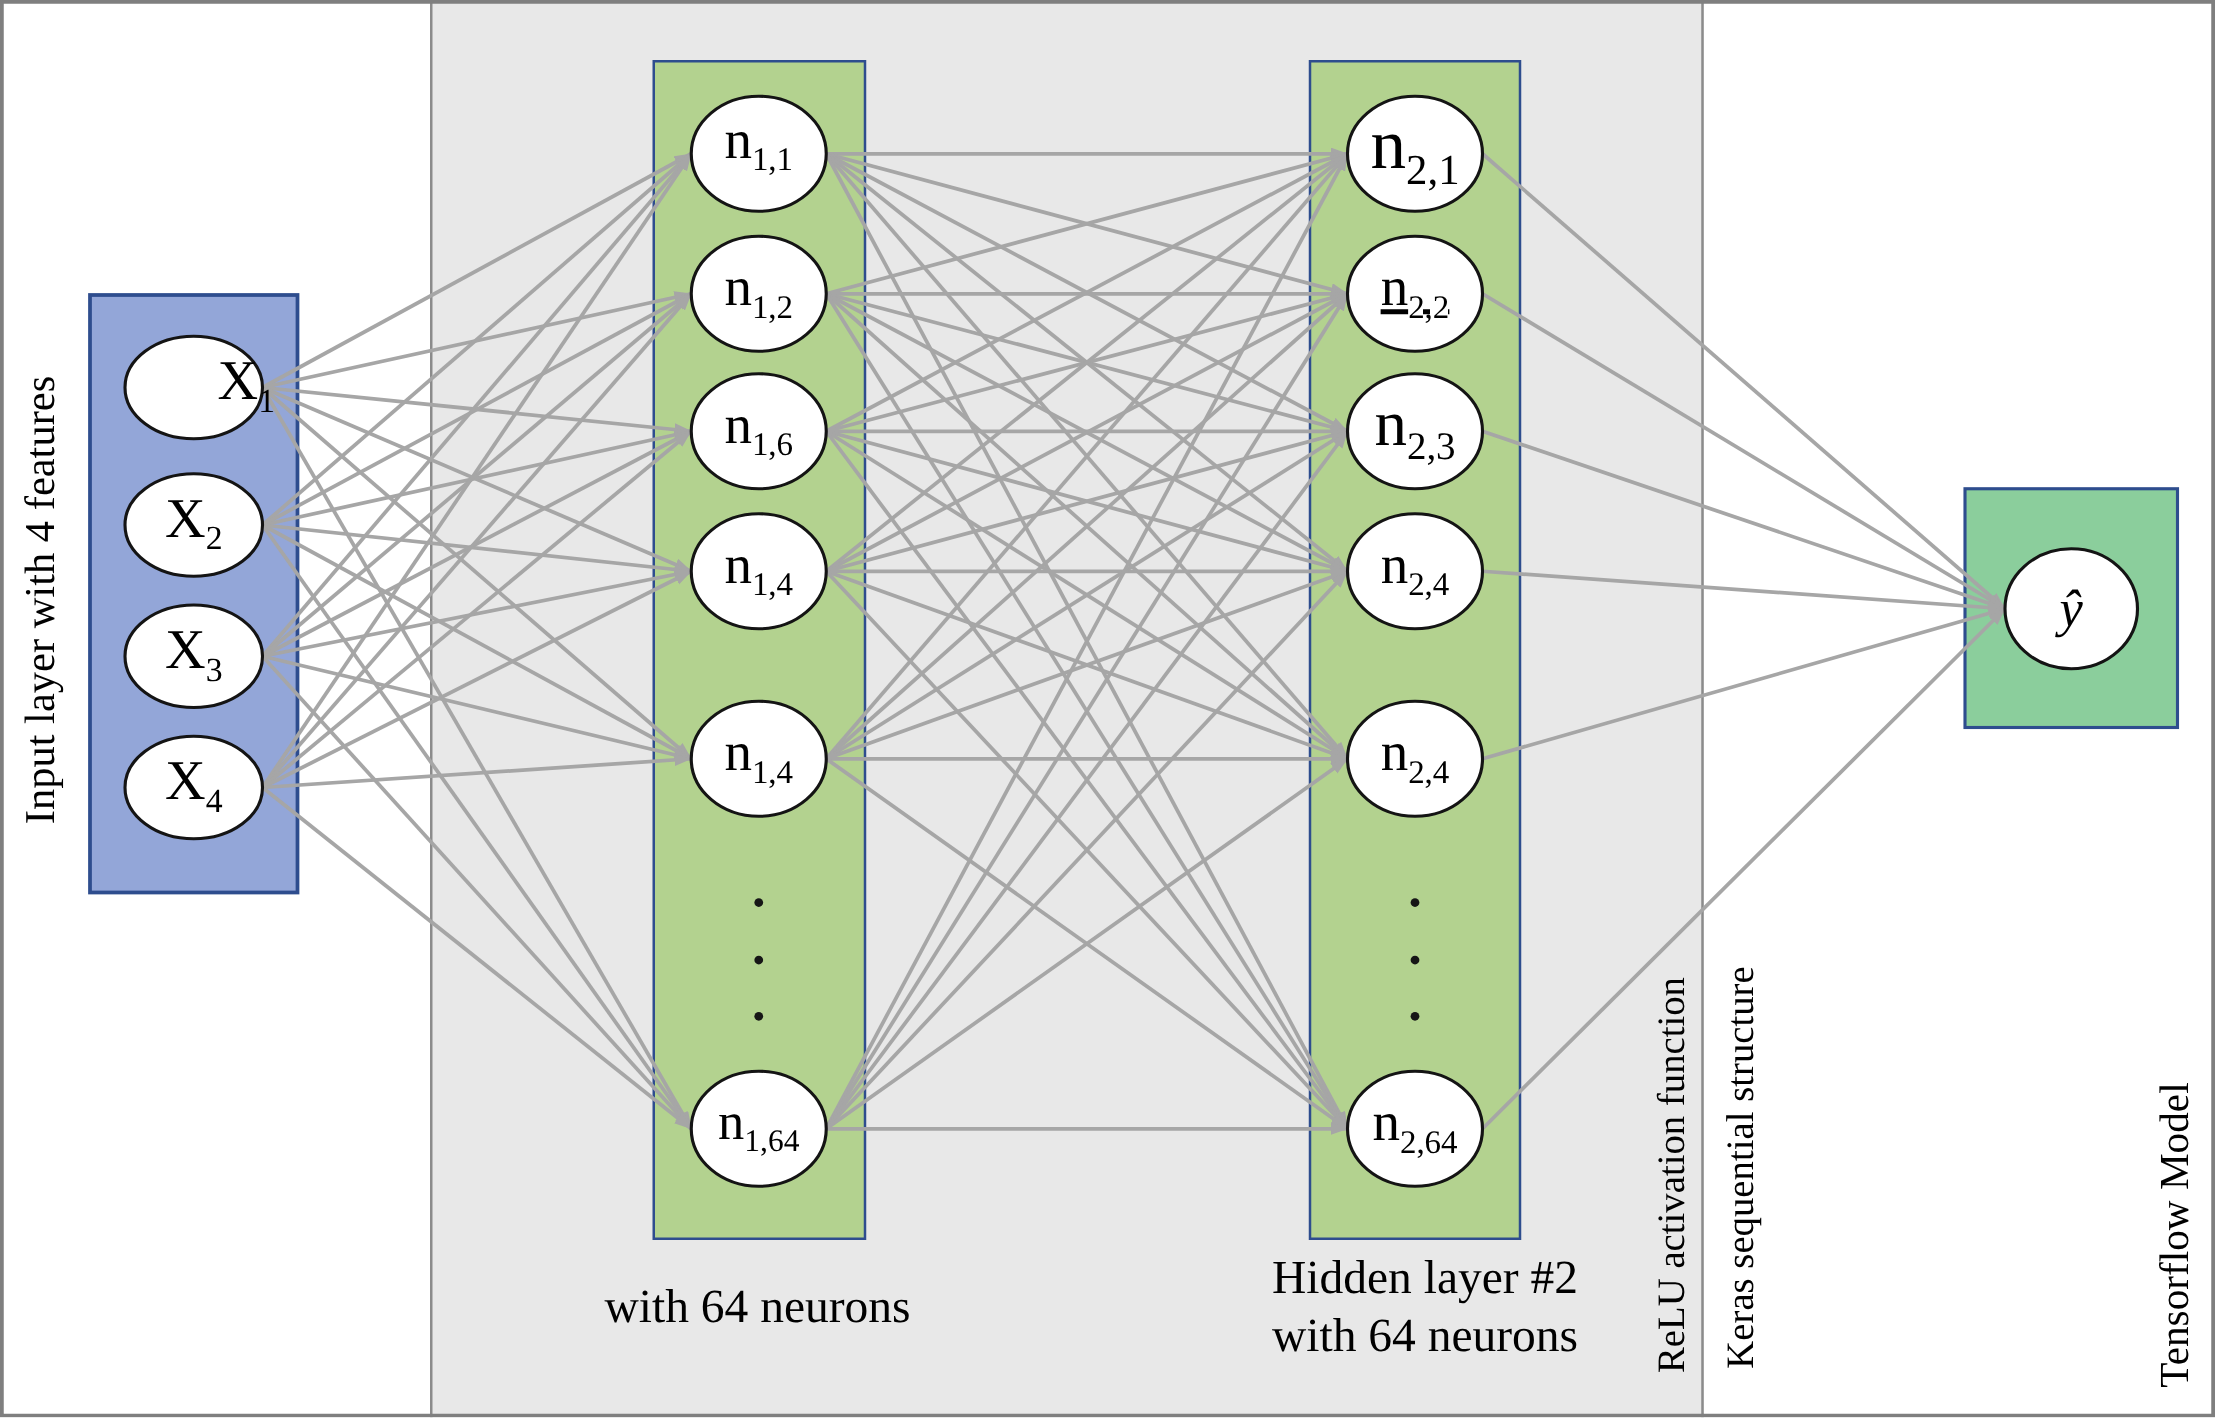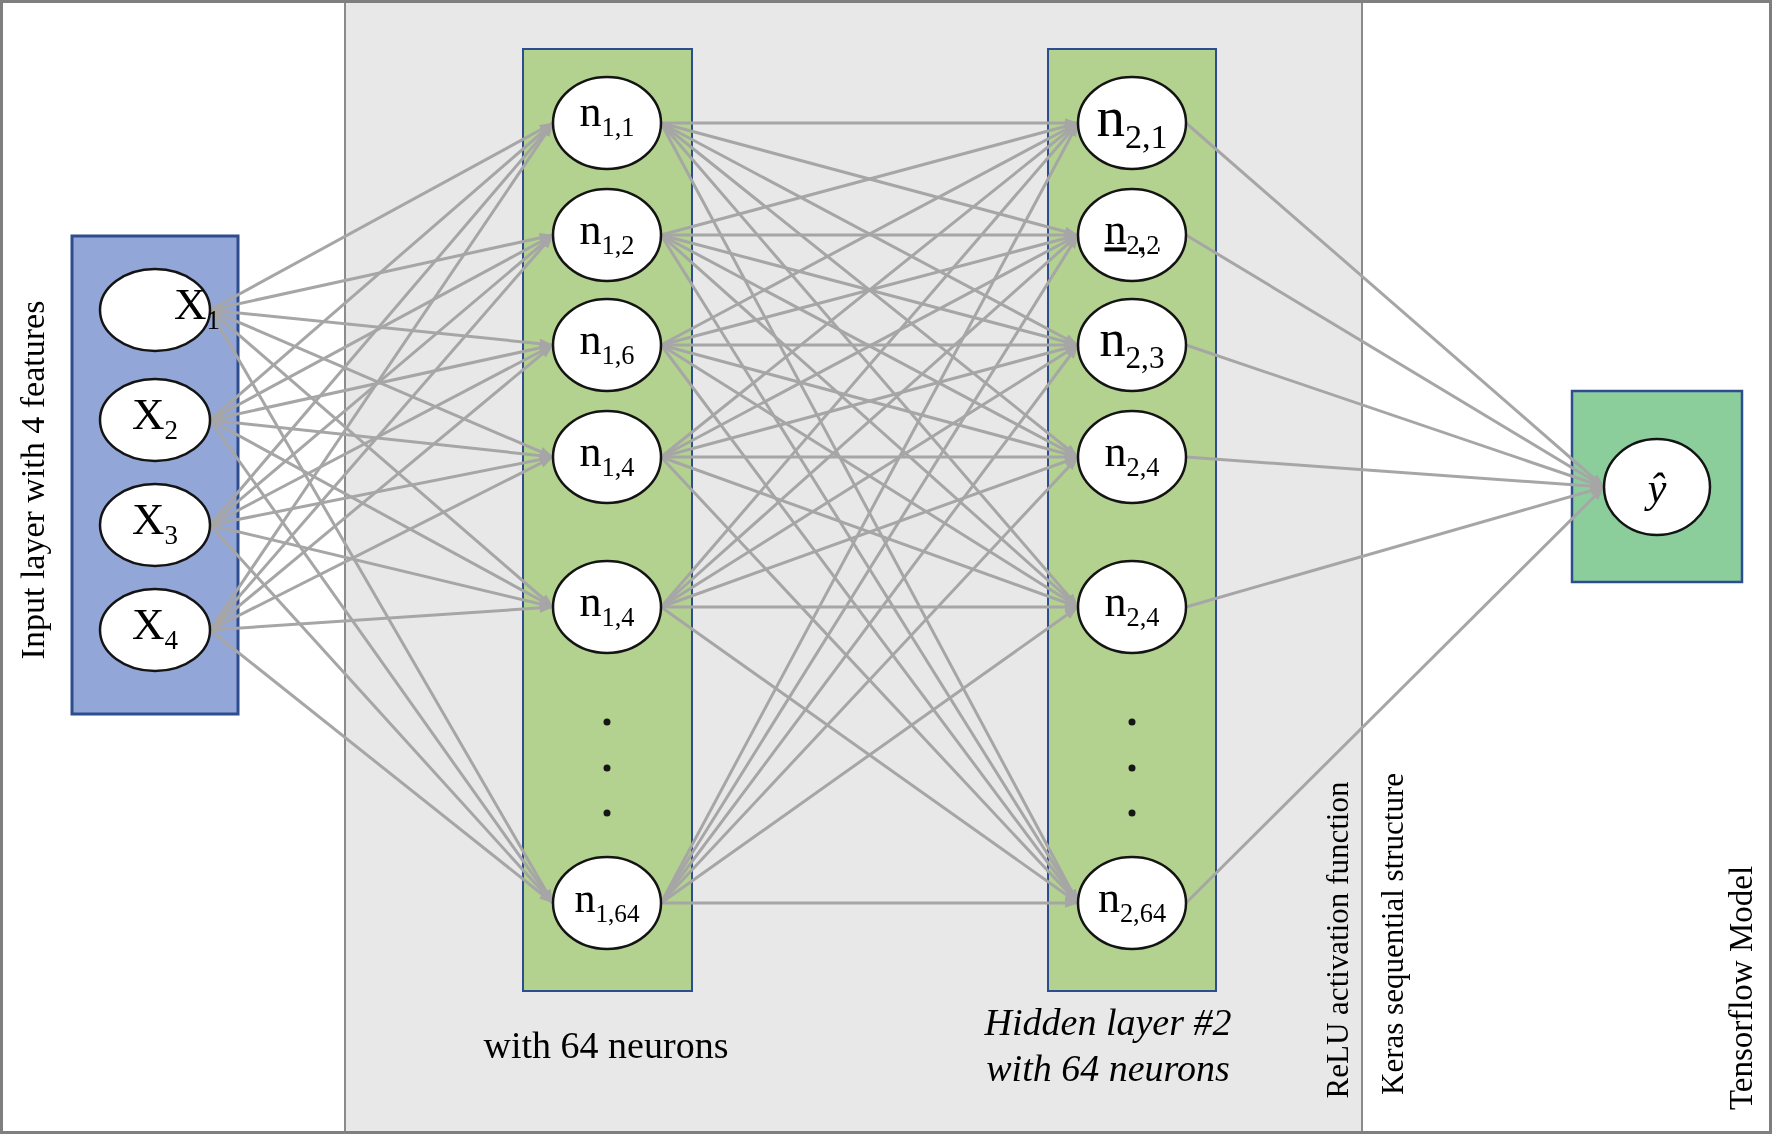--- a/index.html
+++ b/index.html
@@ -158,21 +158,21 @@
       <div class="node-label" style="left: 155px; top: 525px; font-size: 45px;"><span>X</span><sub>3</sub></div>
       <div class="node-label" style="left: 155px; top: 420px; font-size: 45px;"><span>X</span><sub>2</sub></div>
       <div class="node-label" style="left: 155px; top: 310px; font-size: 45px; margin-left: 42px;"><span>X</span><sub>1</sub></div>
 
     <div class="vlabel" style="left:33px; top:480px; font-size:34px;">Input layer with 4 features</div>
 
     <div class="caption" style="left:606px; top:1046px; font-size:38px;">
       <div>with 64 neurons</div>
     </div>
 
-    <div class="caption" style="left:1108px; top:1046px; font-size:38px;font-style:italic;">
+    <div class="caption" style="left:1140px; top:1046px; font-size:38px;">
       <div>Hidden layer #2</div>
       <div>with 64 neurons</div>
     </div>
 
 
     <div class="node-label" style="left:1657px; top:489px; font-size:42px;"><i>ŷ</i></div>
 
     <div class="vlabel" style="left:1337px; top:940px; font-size:31px;">ReLU activation function</div>
 
     <div class="vlabel" style="left:1392px; top:934px; font-size:31px;">Keras sequential structure</div>

